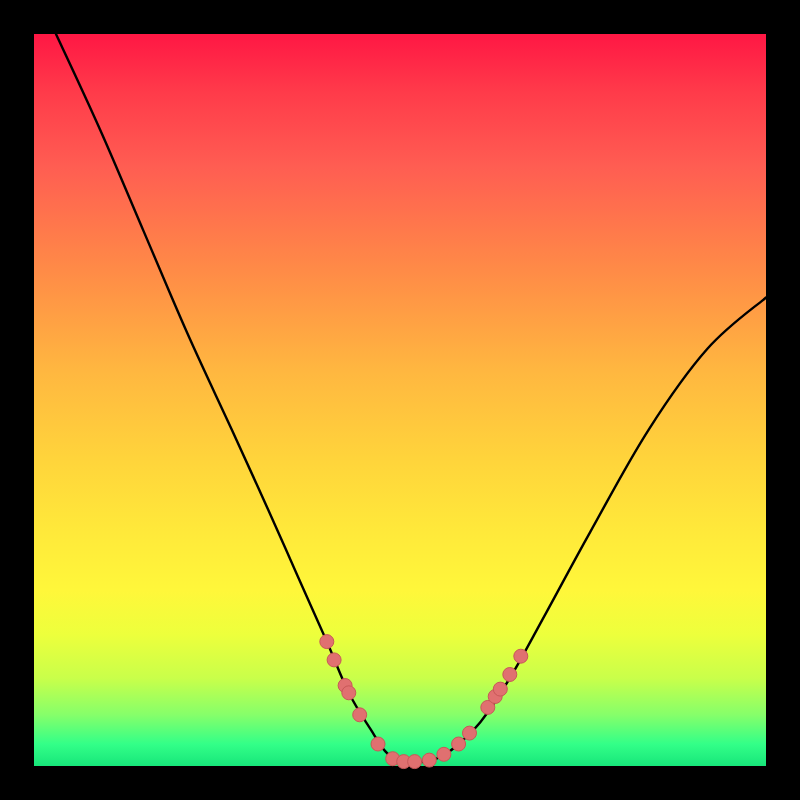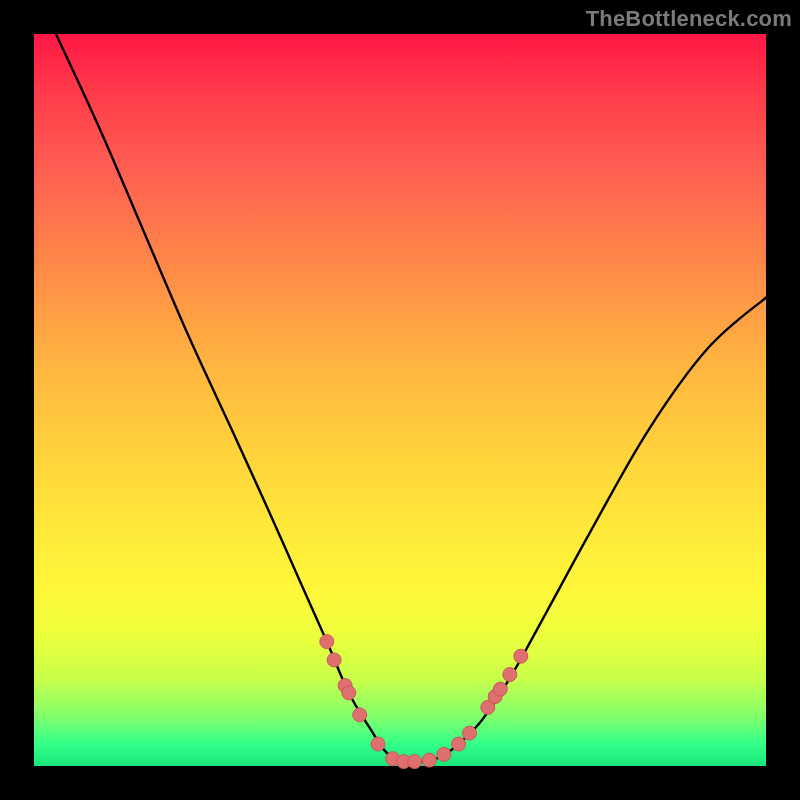--- a/index.html
+++ b/index.html
@@ -84,14 +84,13 @@
           <circle cx="424.6" cy="710.0" r="7" fill="#e07070" stroke="#c85858" stroke-width="1"></circle>
           <circle cx="435.5" cy="699.1" r="7" fill="#e07070" stroke="#c85858" stroke-width="1"></circle>
           <circle cx="453.8" cy="673.4" r="7" fill="#e07070" stroke="#c85858" stroke-width="1"></circle>
           <circle cx="461.2" cy="662.5" r="7" fill="#e07070" stroke="#c85858" stroke-width="1"></circle>
           <circle cx="466.3" cy="655.1" r="7" fill="#e07070" stroke="#c85858" stroke-width="1"></circle>
           <circle cx="475.8" cy="640.5" r="7" fill="#e07070" stroke="#c85858" stroke-width="1"></circle>
           <circle cx="486.8" cy="622.2" r="7" fill="#e07070" stroke="#c85858" stroke-width="1"></circle>
         </g>
     </svg>
   </div>
-  <div class="watermark">TheBottleneck.com</div>
 </div>
 
 </body></html>

